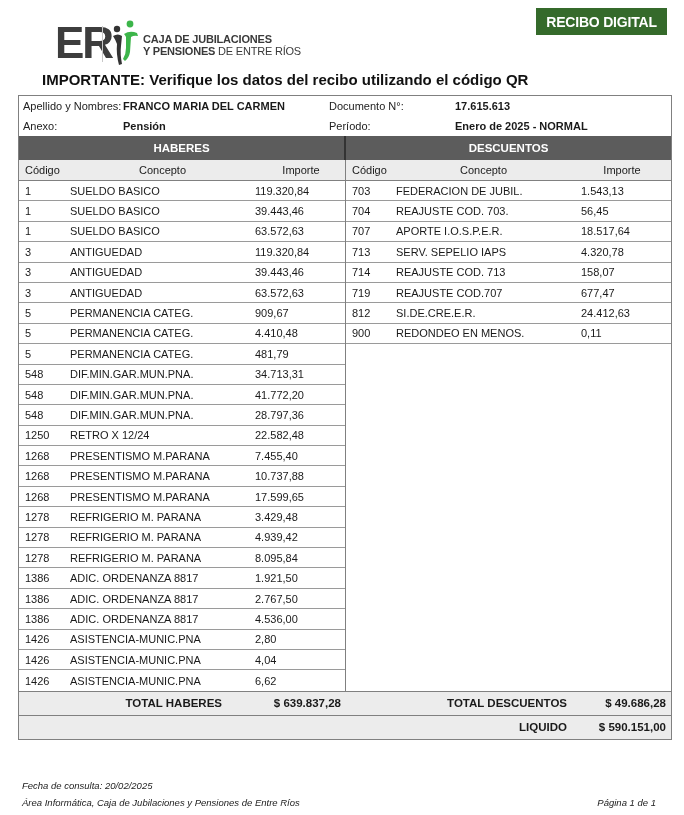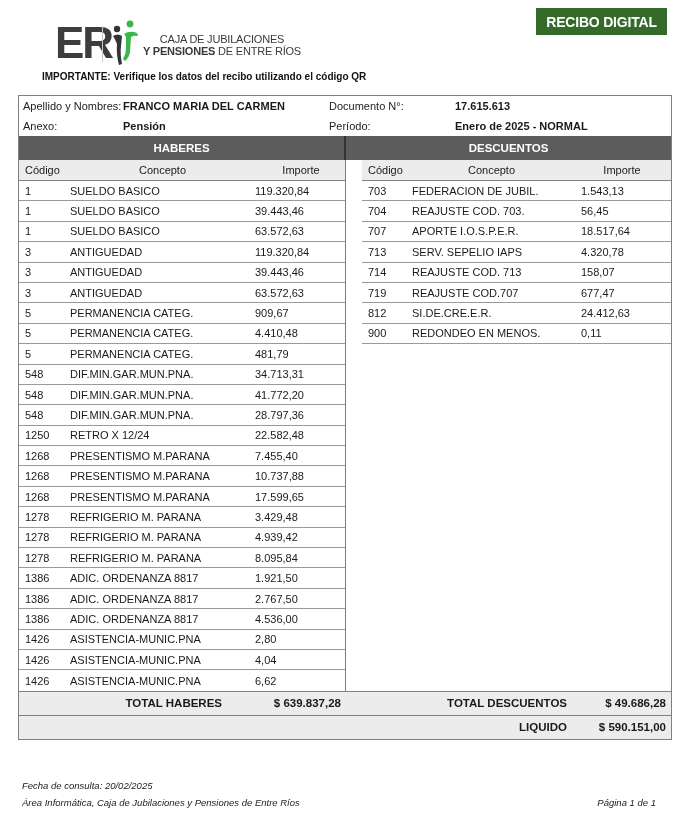--- a/index.html
+++ b/index.html
@@ -21,30 +21,30 @@
       margin-left: 23px;
     }
     .logo-sep {
       position: absolute; left: 102px; top: 26px; width: 1px; height: 36px; background: #c8c8c8;
     }
     .logo-figure { position: absolute; left: 110px; top: 20px; width: 30px; height: 46px; }
     .logo-text {
       position: absolute; left: 143px; top: 33px;
       font-size: 11px; line-height: 12px; color: #3a3a3a; letter-spacing: -0.2px;
     }
-    .logo-text .l1 { font-weight: normal; text-align: center; }
+    .logo-text .l1 { font-weight: bold; }
     .logo-text .l2 b { font-weight: bold; }
     .recibo-badge {
       position: absolute; left: 536px; top: 8px; width: 131px; height: 27px;
       background: #356a2b; color: #ffffff; font-weight: bold; font-size: 14px;
       display: flex; align-items: center; justify-content: center; letter-spacing: -0.2px;
     }
     .important {
       position: absolute; left: 42px; top: 71px;
-      font-size: 10px; font-weight: bold; color: #111;
+      font-size: 15px; font-weight: bold; color: #111;
     }
     .receipt {
       position: absolute; left: 18px; top: 95px; width: 654px;
       border: 1px solid #808080;
     }
     .info-row {
       display: flex; height: 20px; align-items: center; font-size: 11px;
     }
     .info-row .lbl1 { width: 104px; padding-left: 4px; color: #222; }
     .info-row .val1 { width: 206px; font-weight: bold; }
@@ -55,21 +55,20 @@
       display: flex; height: 24px; background: #5c5c5c; color: #ffffff;
       font-weight: bold; font-size: 11.5px;
     }
     .section-head > div {
       display: flex; align-items: center; justify-content: center; text-align: right;
     }
     .section-head .h-hab { width: 327px; border-right: 2px solid #333; }
     .section-head .h-des { flex: 1; }
     .cols {
       display: flex;
-      gap: 16px;
     }
     .col-hab { width: 327px; border-right: 1px solid #808080; }
     .col-des { flex: 1; }
     .col-head {
       display: flex; height: 21px; background: #ececec; align-items: center;
       font-size: 11px; border-bottom: 1px solid #808080;
     }
     .trow {
       display: flex; height: 20.4px; align-items: center; font-size: 11px;
       border-bottom: 1px solid #9a9a9a;

